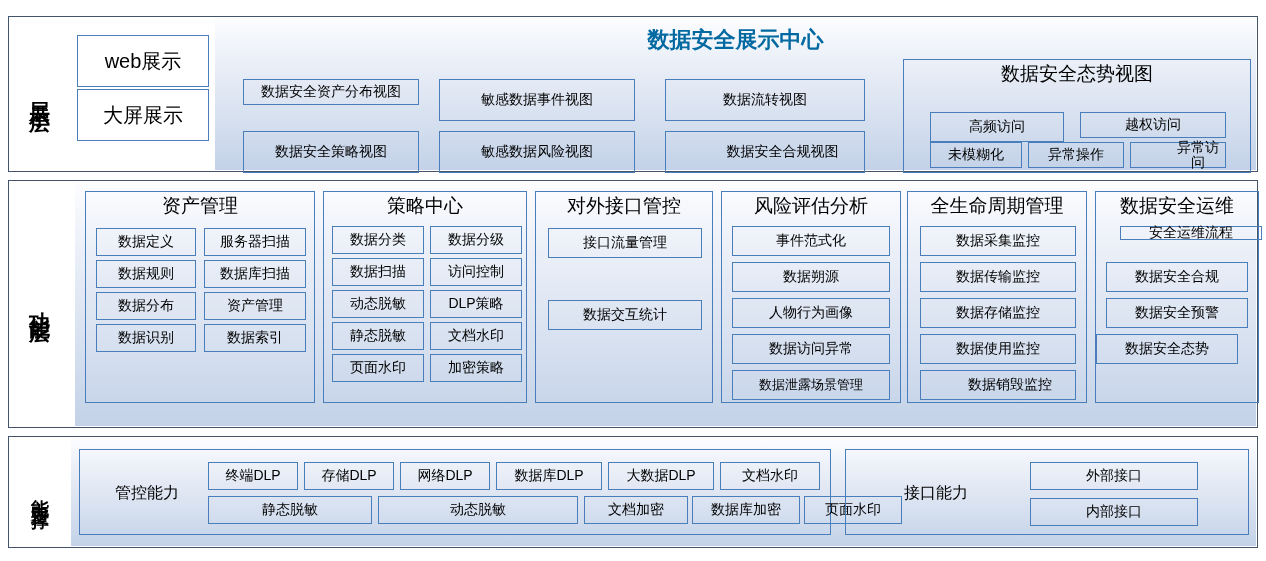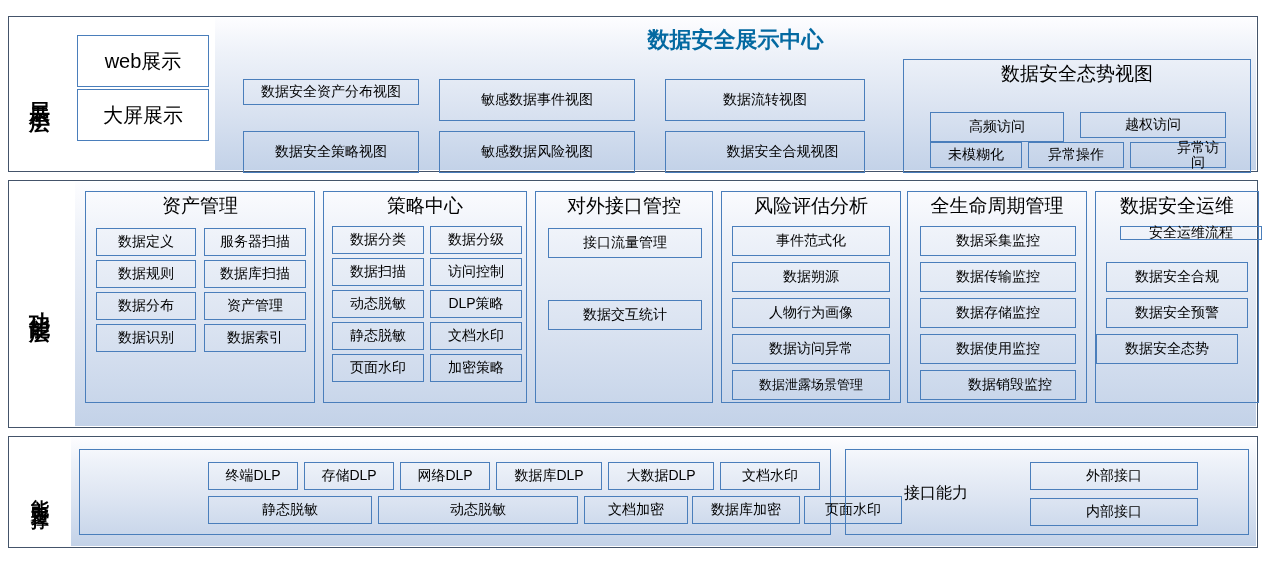--- a/index.html
+++ b/index.html
@@ -222,20 +222,21 @@
   </div>
 
   <div class="layer" id="layer-support">
     <div class="grad-panel" id="support-grad"></div>
 
     <div class="layer-label">
       <span>能力支撑</span>
     </div>
 
     <div class="cap-card" style="left:70px;top:12px;width:752px;height:86px;">
+      <div class="cap-title" style="left:8px;top:0;width:118px;height:86px;">管控能力</div>
 
       <div class="box" style="left:128px;top:12px;width:90px;height:28px;">终端DLP</div>
       <div class="box" style="left:224px;top:12px;width:90px;height:28px;">存储DLP</div>
       <div class="box" style="left:320px;top:12px;width:90px;height:28px;">网络DLP</div>
       <div class="box" style="left:416px;top:12px;width:106px;height:28px;">数据库DLP</div>
       <div class="box" style="left:528px;top:12px;width:106px;height:28px;">大数据DLP</div>
       <div class="box" style="left:640px;top:12px;width:100px;height:28px;">文档水印</div>
 
       <div class="box" style="left:128px;top:46px;width:164px;height:28px;">静态脱敏</div>
       <div class="box" style="left:298px;top:46px;width:200px;height:28px;">动态脱敏</div>

